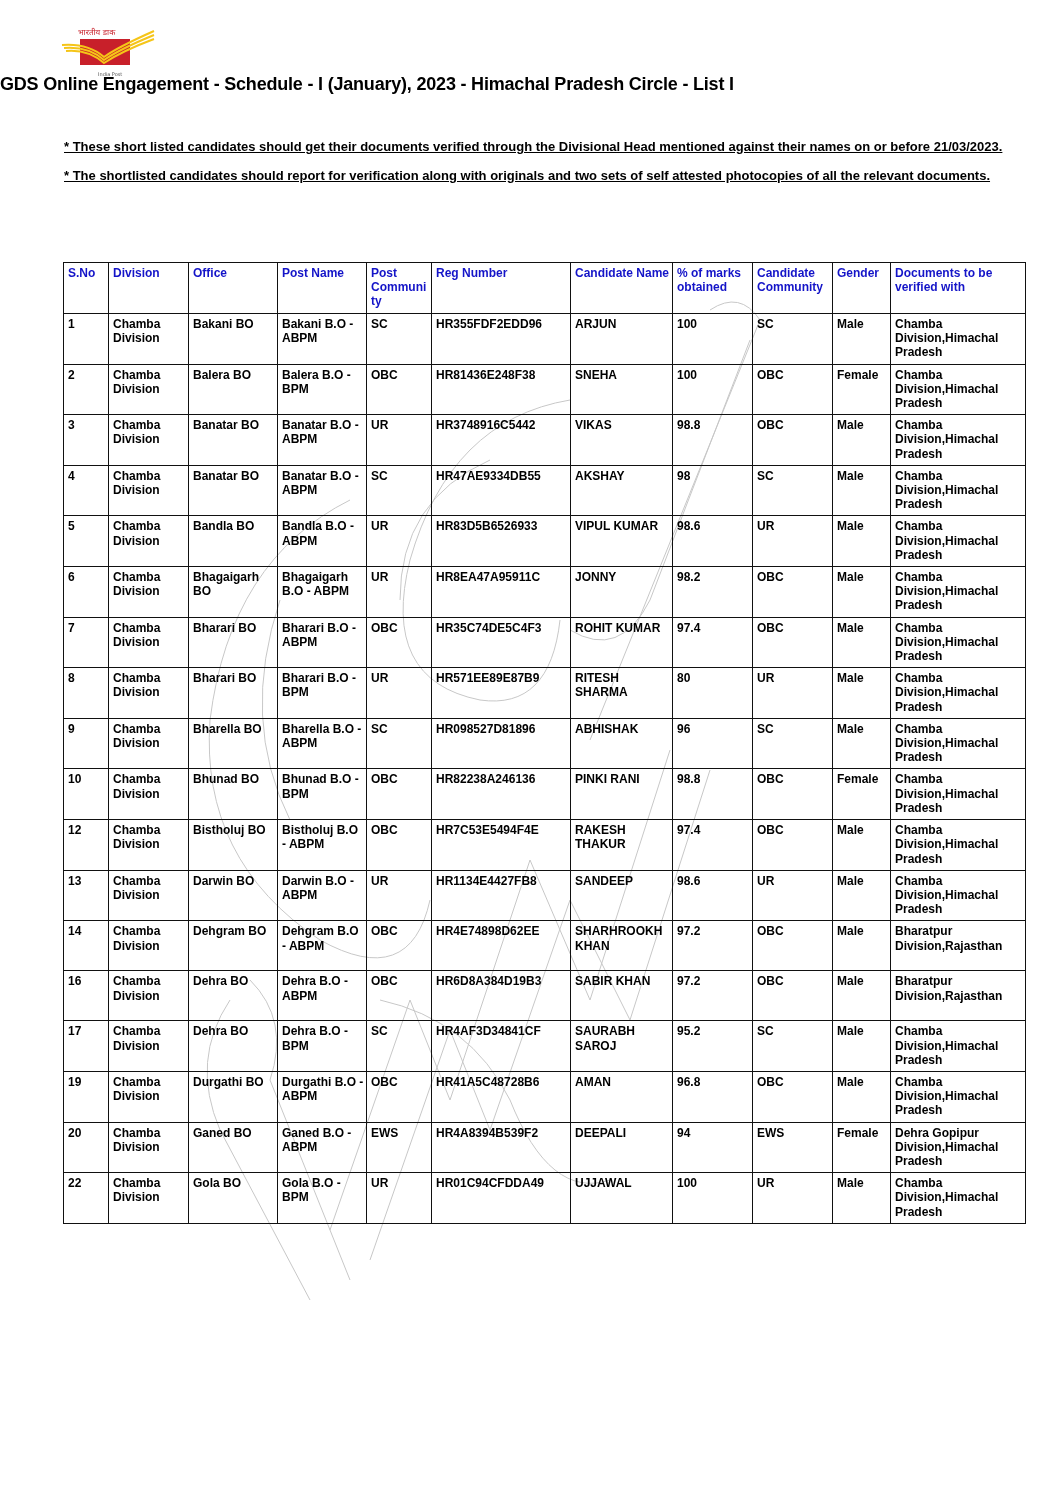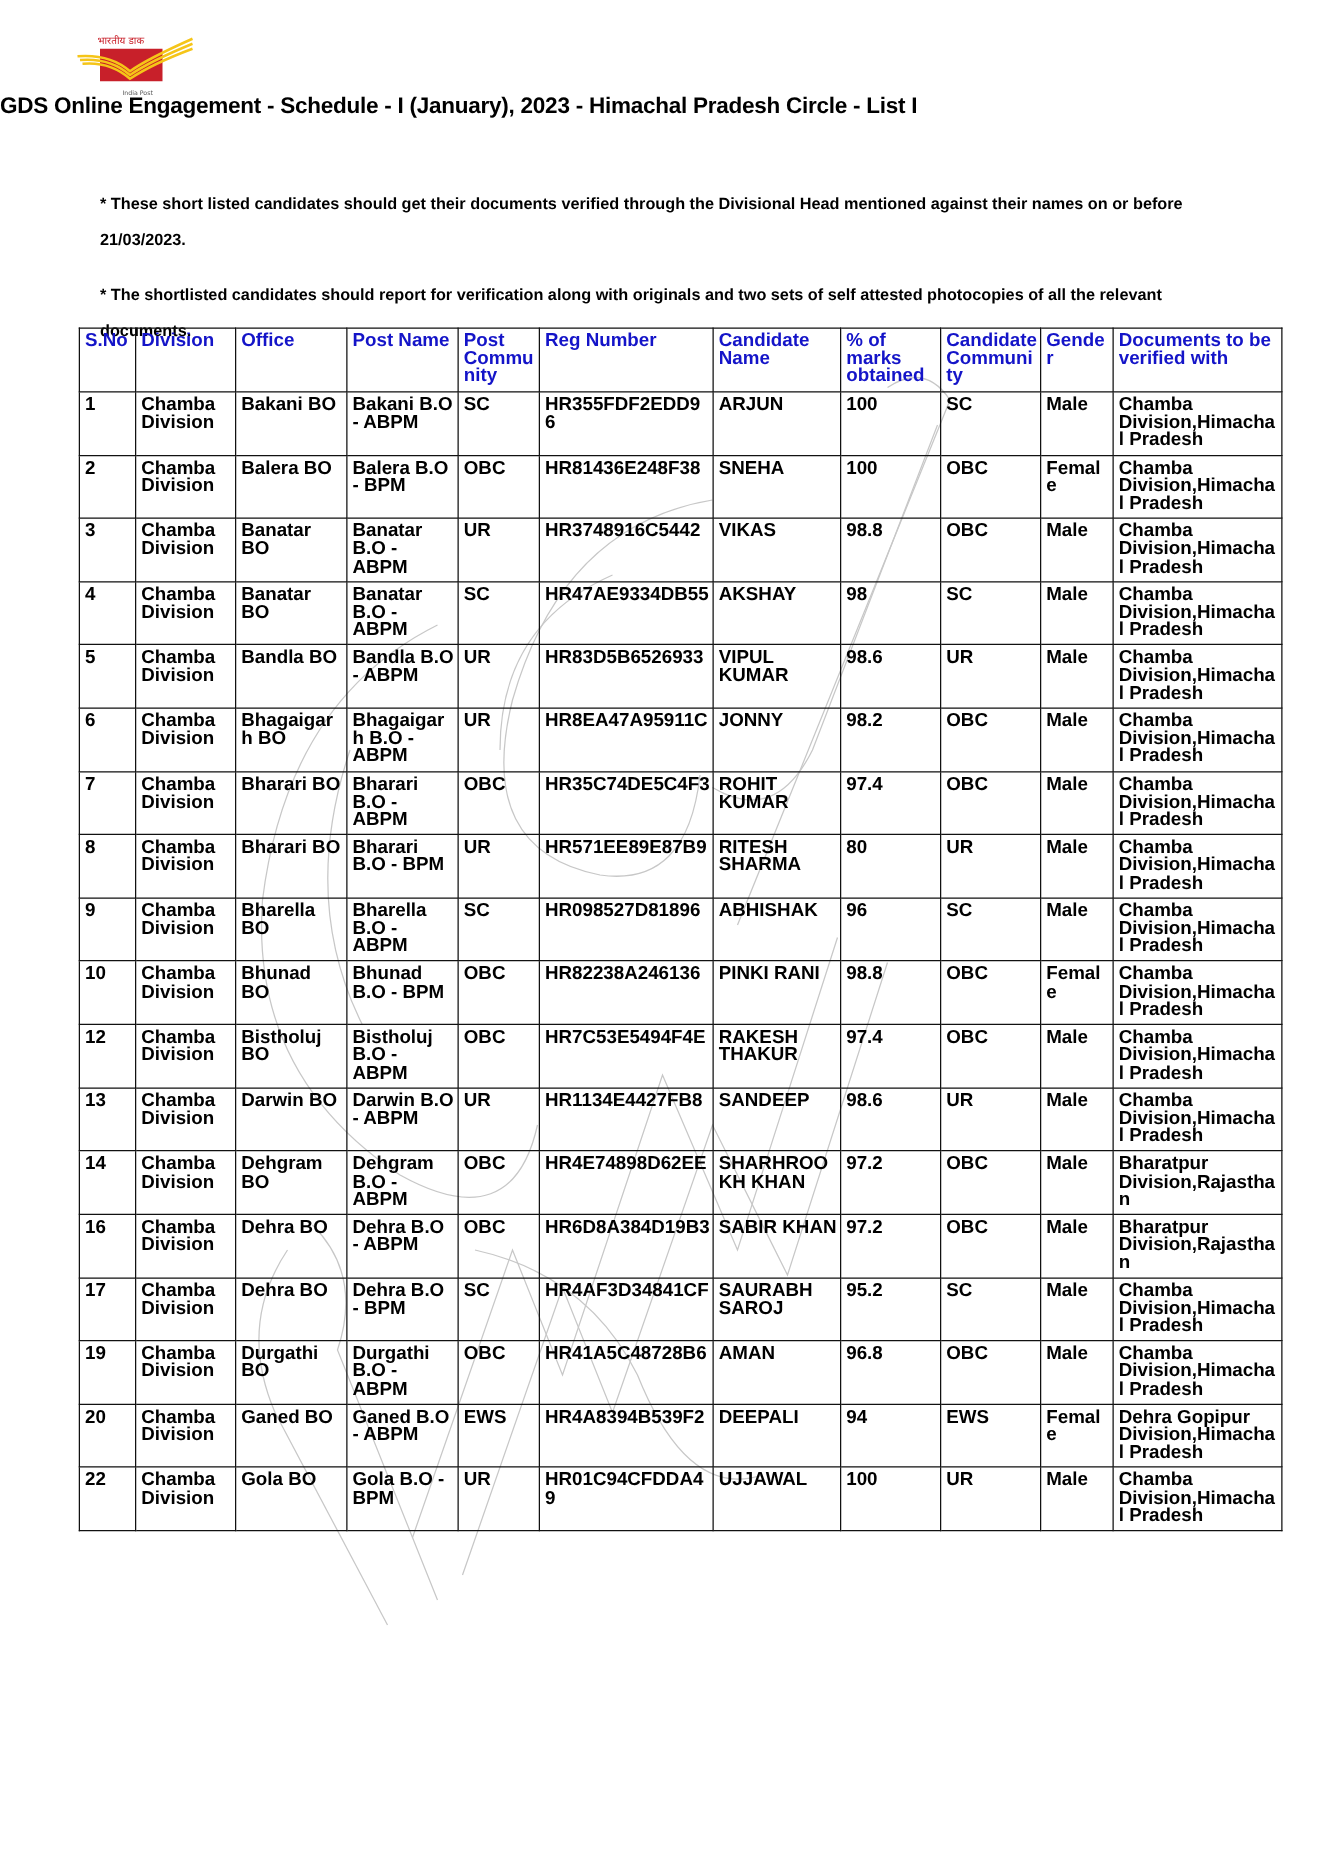--- a/index.html
+++ b/index.html
@@ -1,21 +1,21 @@
 <!DOCTYPE html>
 <html><head>
   <meta charset="utf-8">
   <style>
     html, body { margin: 0; padding: 0; background: #ffffff; }
     body { width: 1058px; height: 1497px; position: relative; overflow: hidden; font-family: "Liberation Sans", sans-serif; color: #000; }
     .logo { position: absolute; left: 58px; top: 23px; width: 100px; height: 58px; }
     .title { position: absolute; left: 0; right: 0; top: 74px; text-align: left; font-size: 18px; font-weight: bold; letter-spacing: -0.2px; }
     .notes { position: absolute; left: 64px; top: 133px; width: 940px; font-size: 13px; font-weight: bold; line-height: 28.5px; }
-    .notes p { margin: 16px; }
-    table.list { position: absolute; left: 63px; top: 262px; width: 962px; border-collapse: collapse; font-size: 15px; font-weight: bold; table-layout: fixed; padding-left: 24px; }
+    .notes p { margin: 0; text-decoration: underline; }
+    table.list { position: absolute; left: 63px; top: 262px; width: 962px; border-collapse: collapse; font-size: 12px; font-weight: bold; table-layout: fixed; padding-left: 24px; }
     table.list th, table.list td { border: 1.5px solid #111; vertical-align: top; text-align: left; padding: 3px 2px 4px 4px; line-height: 14.2px; word-wrap: break-word; overflow-wrap: break-word; }
     table.list th { color: #1414c8; font-weight: bold; height: 43px; }
     table.list td { height: 42px; }
     .watermark { position: absolute; left: 150px; top: 300px; width: 700px; height: 1050px; pointer-events: none; opacity: 0.55; }
   </style>
 </head>
 <body>
 
 <div class="logo">
   <svg width="100" height="58" viewBox="0 0 100 58">

